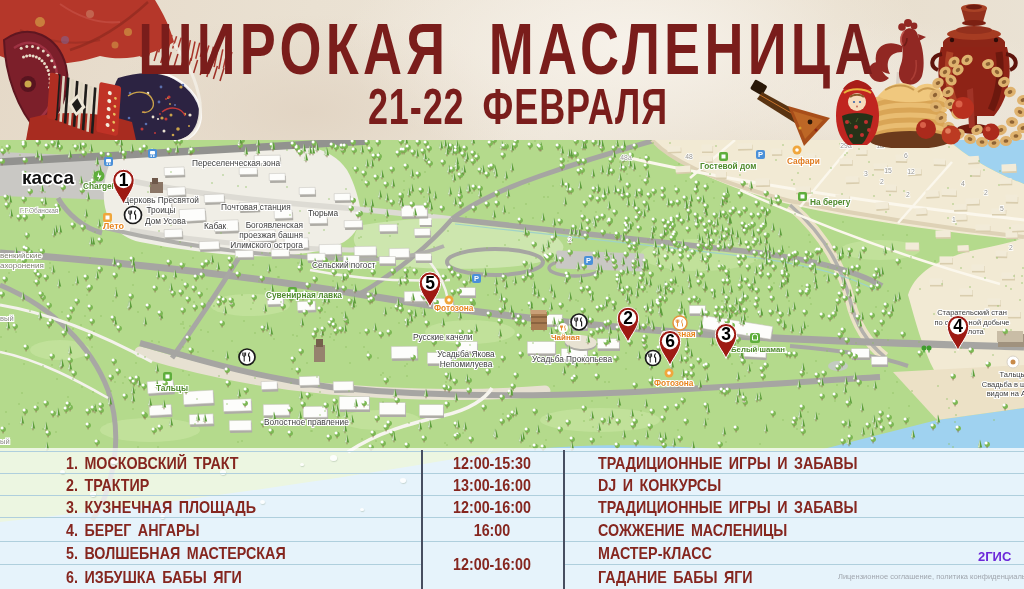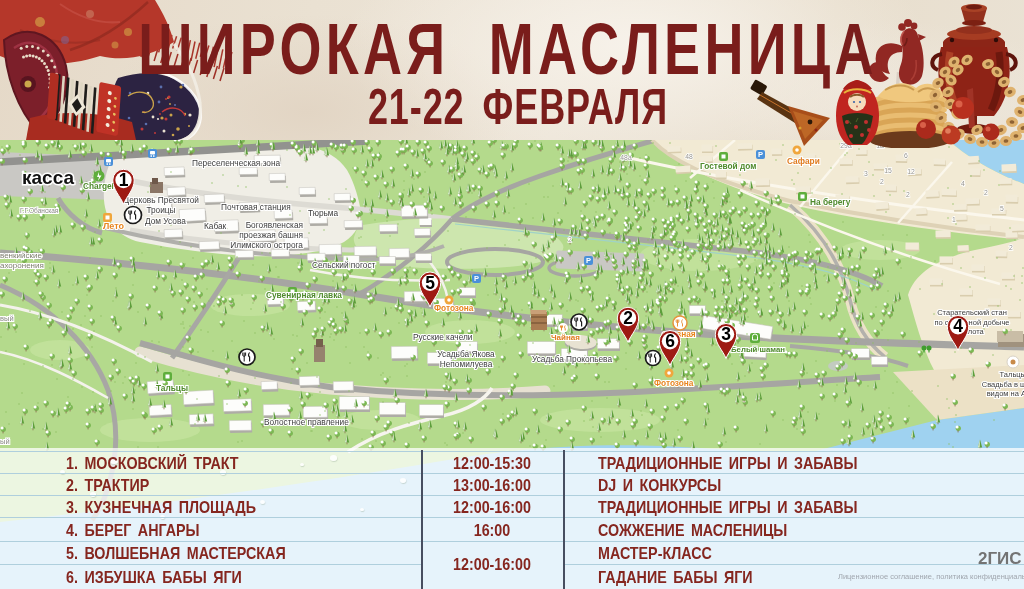--- a/index.html
+++ b/index.html
@@ -3134,14 +3134,14 @@
 <div style="position:absolute;font-family:'Liberation Sans',sans-serif;font-weight:bold;color:#85261f;font-size:14.3px;letter-spacing:0px;word-spacing:2.5px;white-space:nowrap;transform:scaleY(1.12);transform-origin:center;left:598px;top:476.5px">DJ И КОНКУРСЫ</div>
 
 <div style="position:absolute;font-family:'Liberation Sans',sans-serif;font-weight:bold;color:#85261f;font-size:14.3px;letter-spacing:0px;word-spacing:2.5px;white-space:nowrap;transform:scaleY(1.12);transform-origin:center;left:598px;top:498.5px">ТРАДИЦИОННЫЕ ИГРЫ И ЗАБАВЫ</div>
 
 <div style="position:absolute;font-family:'Liberation Sans',sans-serif;font-weight:bold;color:#85261f;font-size:14.3px;letter-spacing:0px;word-spacing:2.5px;white-space:nowrap;transform:scaleY(1.12);transform-origin:center;left:598px;top:521.5px">СОЖЖЕНИЕ МАСЛЕНИЦЫ</div>
 
 <div style="position:absolute;font-family:'Liberation Sans',sans-serif;font-weight:bold;color:#85261f;font-size:14.3px;letter-spacing:0px;word-spacing:2.5px;white-space:nowrap;transform:scaleY(1.12);transform-origin:center;left:598px;top:545px">МАСТЕР-КЛАСС</div>
 
 <div style="position:absolute;font-family:'Liberation Sans',sans-serif;font-weight:bold;color:#85261f;font-size:14.3px;letter-spacing:0px;word-spacing:2.5px;white-space:nowrap;transform:scaleY(1.12);transform-origin:center;left:598px;top:568.5px">ГАДАНИЕ БАБЫ ЯГИ</div>
 
-<div style="position:absolute;left:978px;top:549px;font-family:'Liberation Sans',sans-serif;font-weight:bold;color:#737373;font-size:17px">2ГИС</div>
+<div style="position:absolute;left:978px;top:549px;font-family:'Liberation Sans',sans-serif;font-weight:bold;color:#6d28d9;font-size:13px">2ГИС</div>
 
 <div style="position:absolute;left:838px;top:572px;font-family:'Liberation Sans',sans-serif;color:#a0a6ae;font-size:7.5px;white-space:nowrap">Лицензионное соглашение, политика конфиденциальности</div>
 </body></html>

